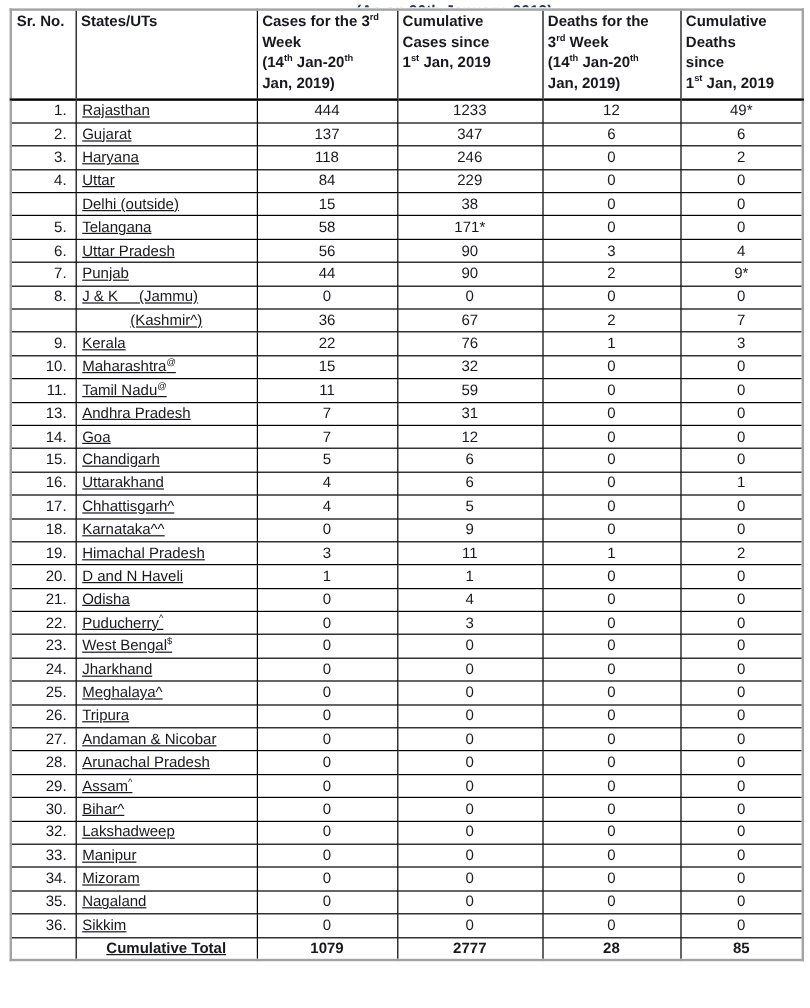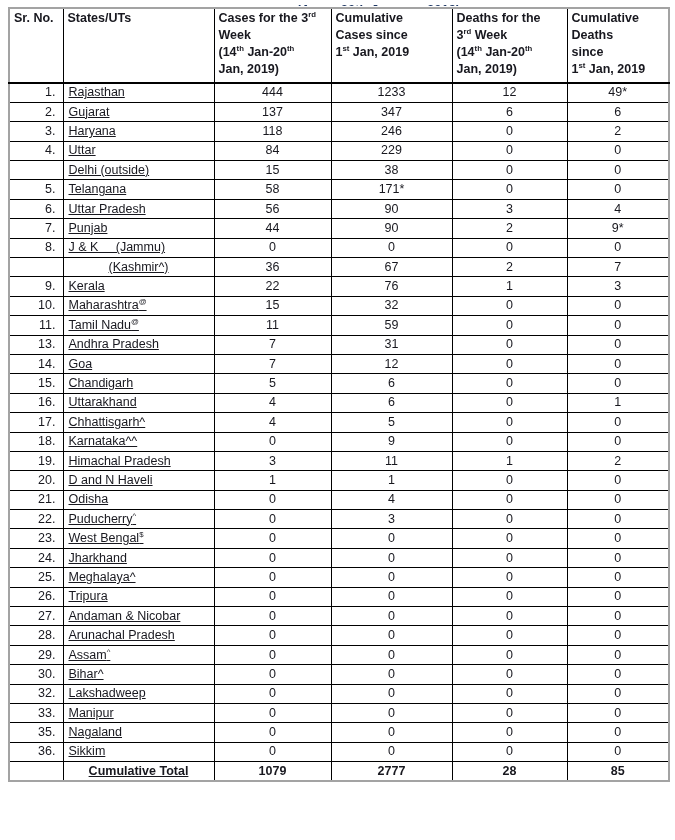--- a/index.html
+++ b/index.html
@@ -330,20 +330,28 @@
       </tr>
       <tr class="data-row">
         <td class="sr">33.</td>
         <td class="state">Manipur</td>
         <td class="num">0</td>
         <td class="num">0</td>
         <td class="num">0</td>
         <td class="num">0</td>
       </tr>
       <tr class="data-row">
+        <td class="sr">34.</td>
+        <td class="state">Mizoram</td>
+        <td class="num">0</td>
+        <td class="num">0</td>
+        <td class="num">0</td>
+        <td class="num">0</td>
+      </tr>
+      <tr class="data-row">
         <td class="sr">35.</td>
         <td class="state">Nagaland</td>
         <td class="num">0</td>
         <td class="num">0</td>
         <td class="num">0</td>
         <td class="num">0</td>
       </tr>
       <tr class="data-row">
         <td class="sr">36.</td>
         <td class="state">Sikkim</td>

